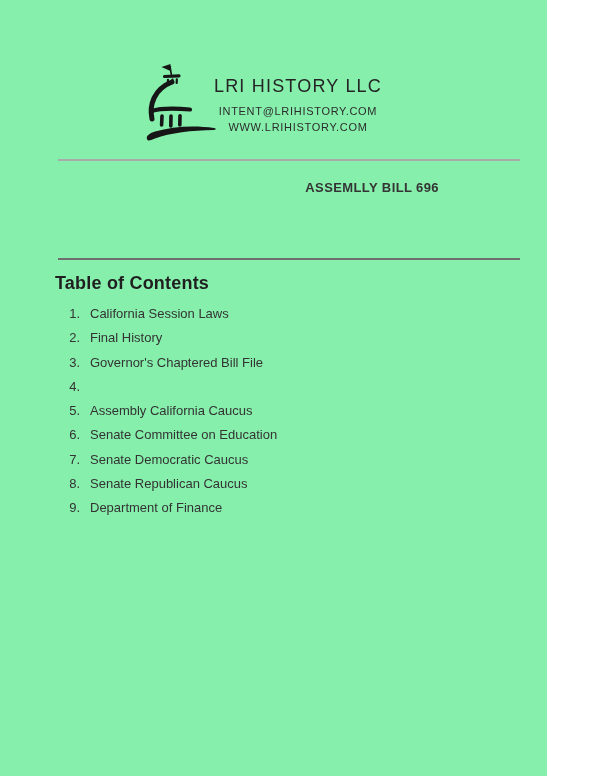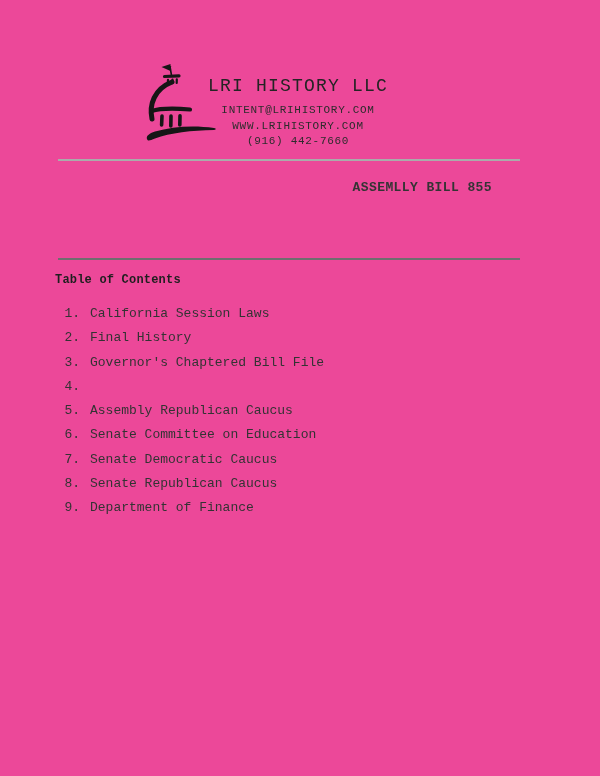--- a/index.html
+++ b/index.html
@@ -1,22 +1,22 @@
 <!DOCTYPE html>
 <html><head>
 <meta charset="utf-8">
 <style>
   * { margin: 0; padding: 0; box-sizing: border-box; }
   html, body { background: #ffffff; }
   .page {
     position: relative;
-    width: 600px;
+    width: 547px;
     height: 776px;
-    background: #ec4899;
-    font-family: Liberation Mono, monospace;
+    background: #86efac;
+    font-family: Liberation Sans, sans-serif;
     color: #2e2e2e;
     overflow: hidden;
   }
 
   
   .logo {
     position: absolute;
     left: 146px;
     top: 62px;
     width: 72px;
@@ -76,21 +76,21 @@
     letter-spacing: 0.4px;
     color: #343434;
     white-space: pre;
   }
 
   
   .toc-title {
     position: absolute;
     left: 55px;
     top: 273px;
-    font-size: 12px;
+    font-size: 18px;
     font-weight: 700;
     letter-spacing: 0.2px;
     color: #1f1f1f;
   }
   .toc-list {
     position: absolute;
     left: 58px;
     top: 306px;
     list-style: none;
   }
@@ -140,27 +140,26 @@
       <path d="M1,77 C0,74 3,71.5 9,69.5 C26,64.5 48,63 68,66
                C70.5,66.4 70.5,67.6 68,68 C46,68.3 24,70.8 9,76.5
                C4,78.5 2,79.6 1,77 Z" fill="#161616"></path>
     </svg>
   </div>
 
   <div class="header-text">
     <div class="company-name">LRI HISTORY LLC</div>
     <div class="contact-line">INTENT@LRIHISTORY.COM</div>
     <div class="contact-line">WWW.LRIHISTORY.COM</div>
-    <div class="contact-line">(916) 442-7660</div>
   </div>
 
   <div class="rule-top"></div>
 
   <div class="reference">
-    <div class="ref-line">ASSEMLLY BILL 855</div>
+    <div class="ref-line">ASSEMLLY BILL 696</div>
   </div>
 
   <div class="rule-bottom"></div>
 
   <div class="toc-title">Table of Contents</div>
 
   <ul class="toc-list">
     <li class="toc-item">
       <span class="toc-num">1.</span>
       <span class="toc-label">California Session Laws</span>
@@ -171,21 +170,21 @@
     </li>
     <li class="toc-item">
       <span class="toc-num">3.</span>
       <span class="toc-label">Governor's Chaptered Bill File</span>
     </li>
     <li class="toc-item">
       <span class="toc-num">4.</span>
     </li>
     <li class="toc-item">
       <span class="toc-num">5.</span>
-      <span class="toc-label">Assembly Republican Caucus</span>
+      <span class="toc-label">Assembly California Caucus</span>
     </li>
     <li class="toc-item">
       <span class="toc-num">6.</span>
       <span class="toc-label">Senate Committee on Education</span>
     </li>
     <li class="toc-item">
       <span class="toc-num">7.</span>
       <span class="toc-label">Senate Democratic Caucus</span>
     </li>
     <li class="toc-item">

